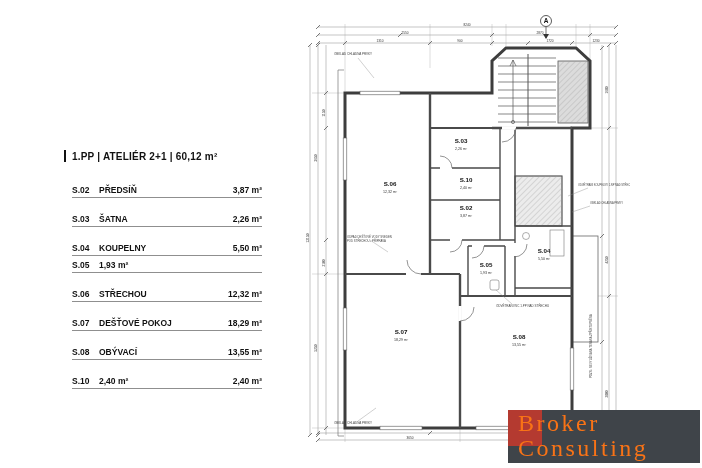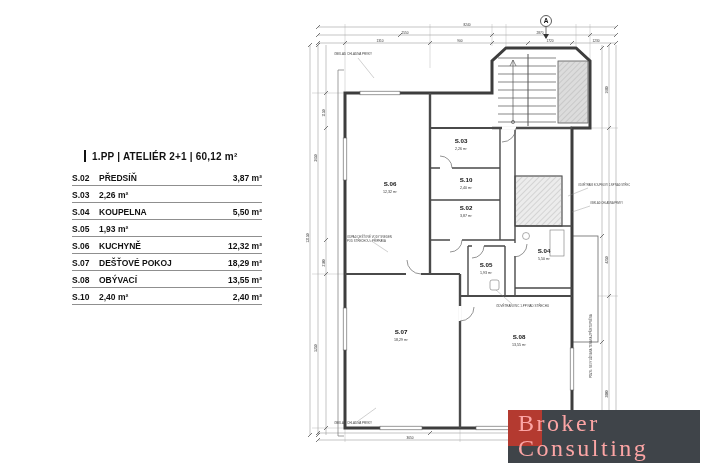--- a/index.html
+++ b/index.html
@@ -1,37 +1,37 @@
 <!DOCTYPE html>
 <html><head>
 <meta charset="utf-8">
 <style>
   html,body{margin:0;padding:0;background:#fff;}
   .page{position:relative;width:702px;height:468px;background:#ffffff;overflow:hidden;
         font-family:"Liberation Sans",sans-serif;color:#111;}
 
   
   .legend{position:absolute;left:64px;top:150px;width:198px;}
-  .title-row{display:flex;align-items:stretch;gap:6px;margin-left:20px;}
+  .title-row{display:flex;align-items:stretch;gap:6px;}
   .accent-bar{width:2px;background:#111;}
   .legend-title{font-size:10px;font-weight:bold;white-space:nowrap;letter-spacing:.2px;padding-top:1px;}
   .rows{margin-left:8px;margin-top:7px;}
   .lrow{display:flex;align-items:baseline;font-size:8.5px;font-weight:bold;
         border-bottom:1px solid #8f8f8f;padding:3.5px 0 2.5px;}
   .lrow .code{width:27px;}
-  .lrow .name{flex:1;}
+  .lrow .name{flex:1;margin-top:12px;}
   .lrow .area{text-align:right;}
 
   
   .plan-svg{position:absolute;left:300px;top:8px;}
 
   
   .logo{position:absolute;left:508px;top:410px;width:192px;height:53px;background:#3f4449;}
   .logo-red{position:absolute;left:0;top:0;width:34px;height:36px;background:#b43a30;}
-  .logo-text{position:absolute;left:10px;top:1px;color:#fca5a5;
+  .logo-text{position:absolute;left:10px;top:1px;color:#f97316;
              font-family:"Liberation Serif",serif;font-size:24px;line-height:25px;letter-spacing:2.5px;}
   .logo-text span{display:block;}
 </style>
 </head>
 <body>
 
 <div class="page">
 
   <div class="legend">
     <div class="title-row">
@@ -39,34 +39,35 @@
       <div class="legend-title">1.PP | ATELIÉR 2+1 | 60,12 m²</div>
     </div>
     <div class="rows">
       <div class="lrow">
           <span class="code">S.02</span>
           <span class="name">PŘEDSÍŇ</span>
           <span class="area">3,87 m²</span>
         </div>
       <div class="lrow">
           <span class="code">S.03</span>
+          <span class="name">ŠATNA</span>
           <span class="area">2,26 m²</span>
         </div>
       <div class="lrow">
           <span class="code">S.04</span>
-          <span class="name">KOUPELNA</span>
+          <span class="name">KOUPELNY</span>
           <span class="area">5,50 m²</span>
         </div>
       <div class="lrow">
           <span class="code">S.05</span>
           <span class="area">1,93 m²</span>
         </div>
       <div class="lrow">
           <span class="code">S.06</span>
-          <span class="name">KUCHYNĚ</span>
+          <span class="name">STŘECHOU</span>
           <span class="area">12,32 m²</span>
         </div>
       <div class="lrow">
           <span class="code">S.07</span>
           <span class="name">DEŠŤOVÉ POKOJ</span>
           <span class="area">18,29 m²</span>
         </div>
       <div class="lrow">
           <span class="code">S.08</span>
           <span class="name">OBÝVACÍ</span>

